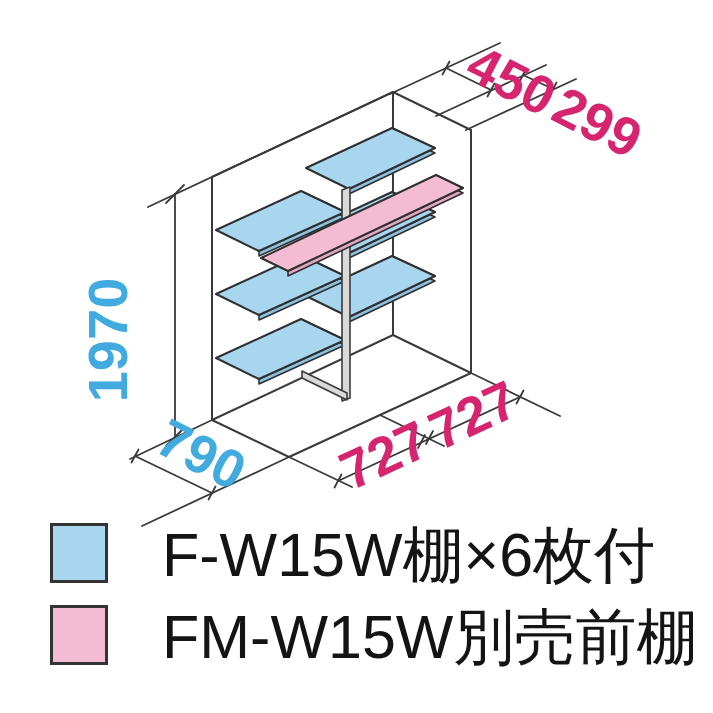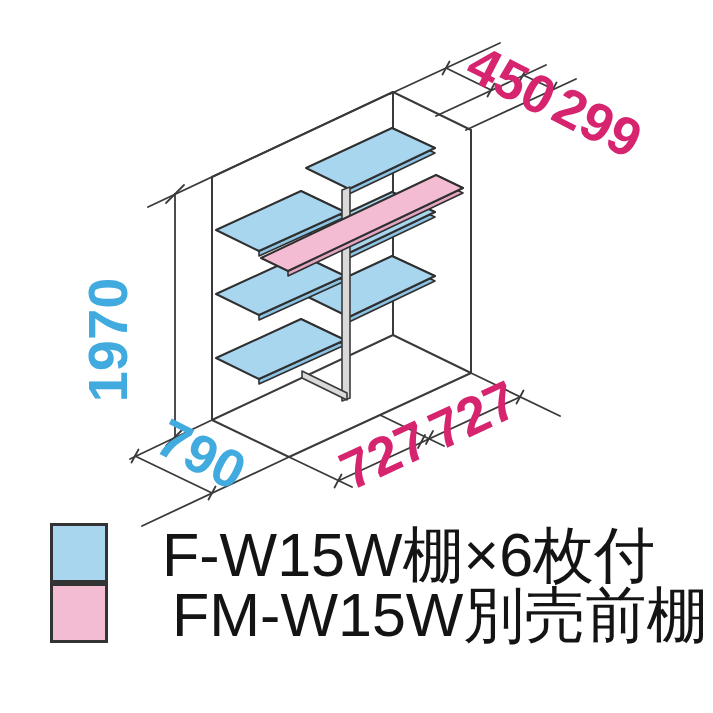--- a/index.html
+++ b/index.html
@@ -108,19 +108,19 @@
       <text class="dim-label" transform="translate(503,97) rotate(27)" font-size="54" fill="#D6246E">450</text>
       <text class="dim-label" transform="translate(589,139) rotate(27)" font-size="54" fill="#D6246E">299</text>
     </g>
   </svg>
 
   <div class="legend">
     <div class="legend-row" style="top:523px;">
       <div class="swatch swatch-blue"></div>
       <span class="lbl">F-W15W棚×6枚付</span>
     </div>
-    <div class="legend-row" style="top:583px;gap:10px;">
+    <div class="legend-row" style="top:605px;">
       <div class="swatch swatch-pink"></div>
       <span class="lbl">FM-W15W別売前棚</span>
     </div>
   </div>
 
 </div>
 
 </body></html>

